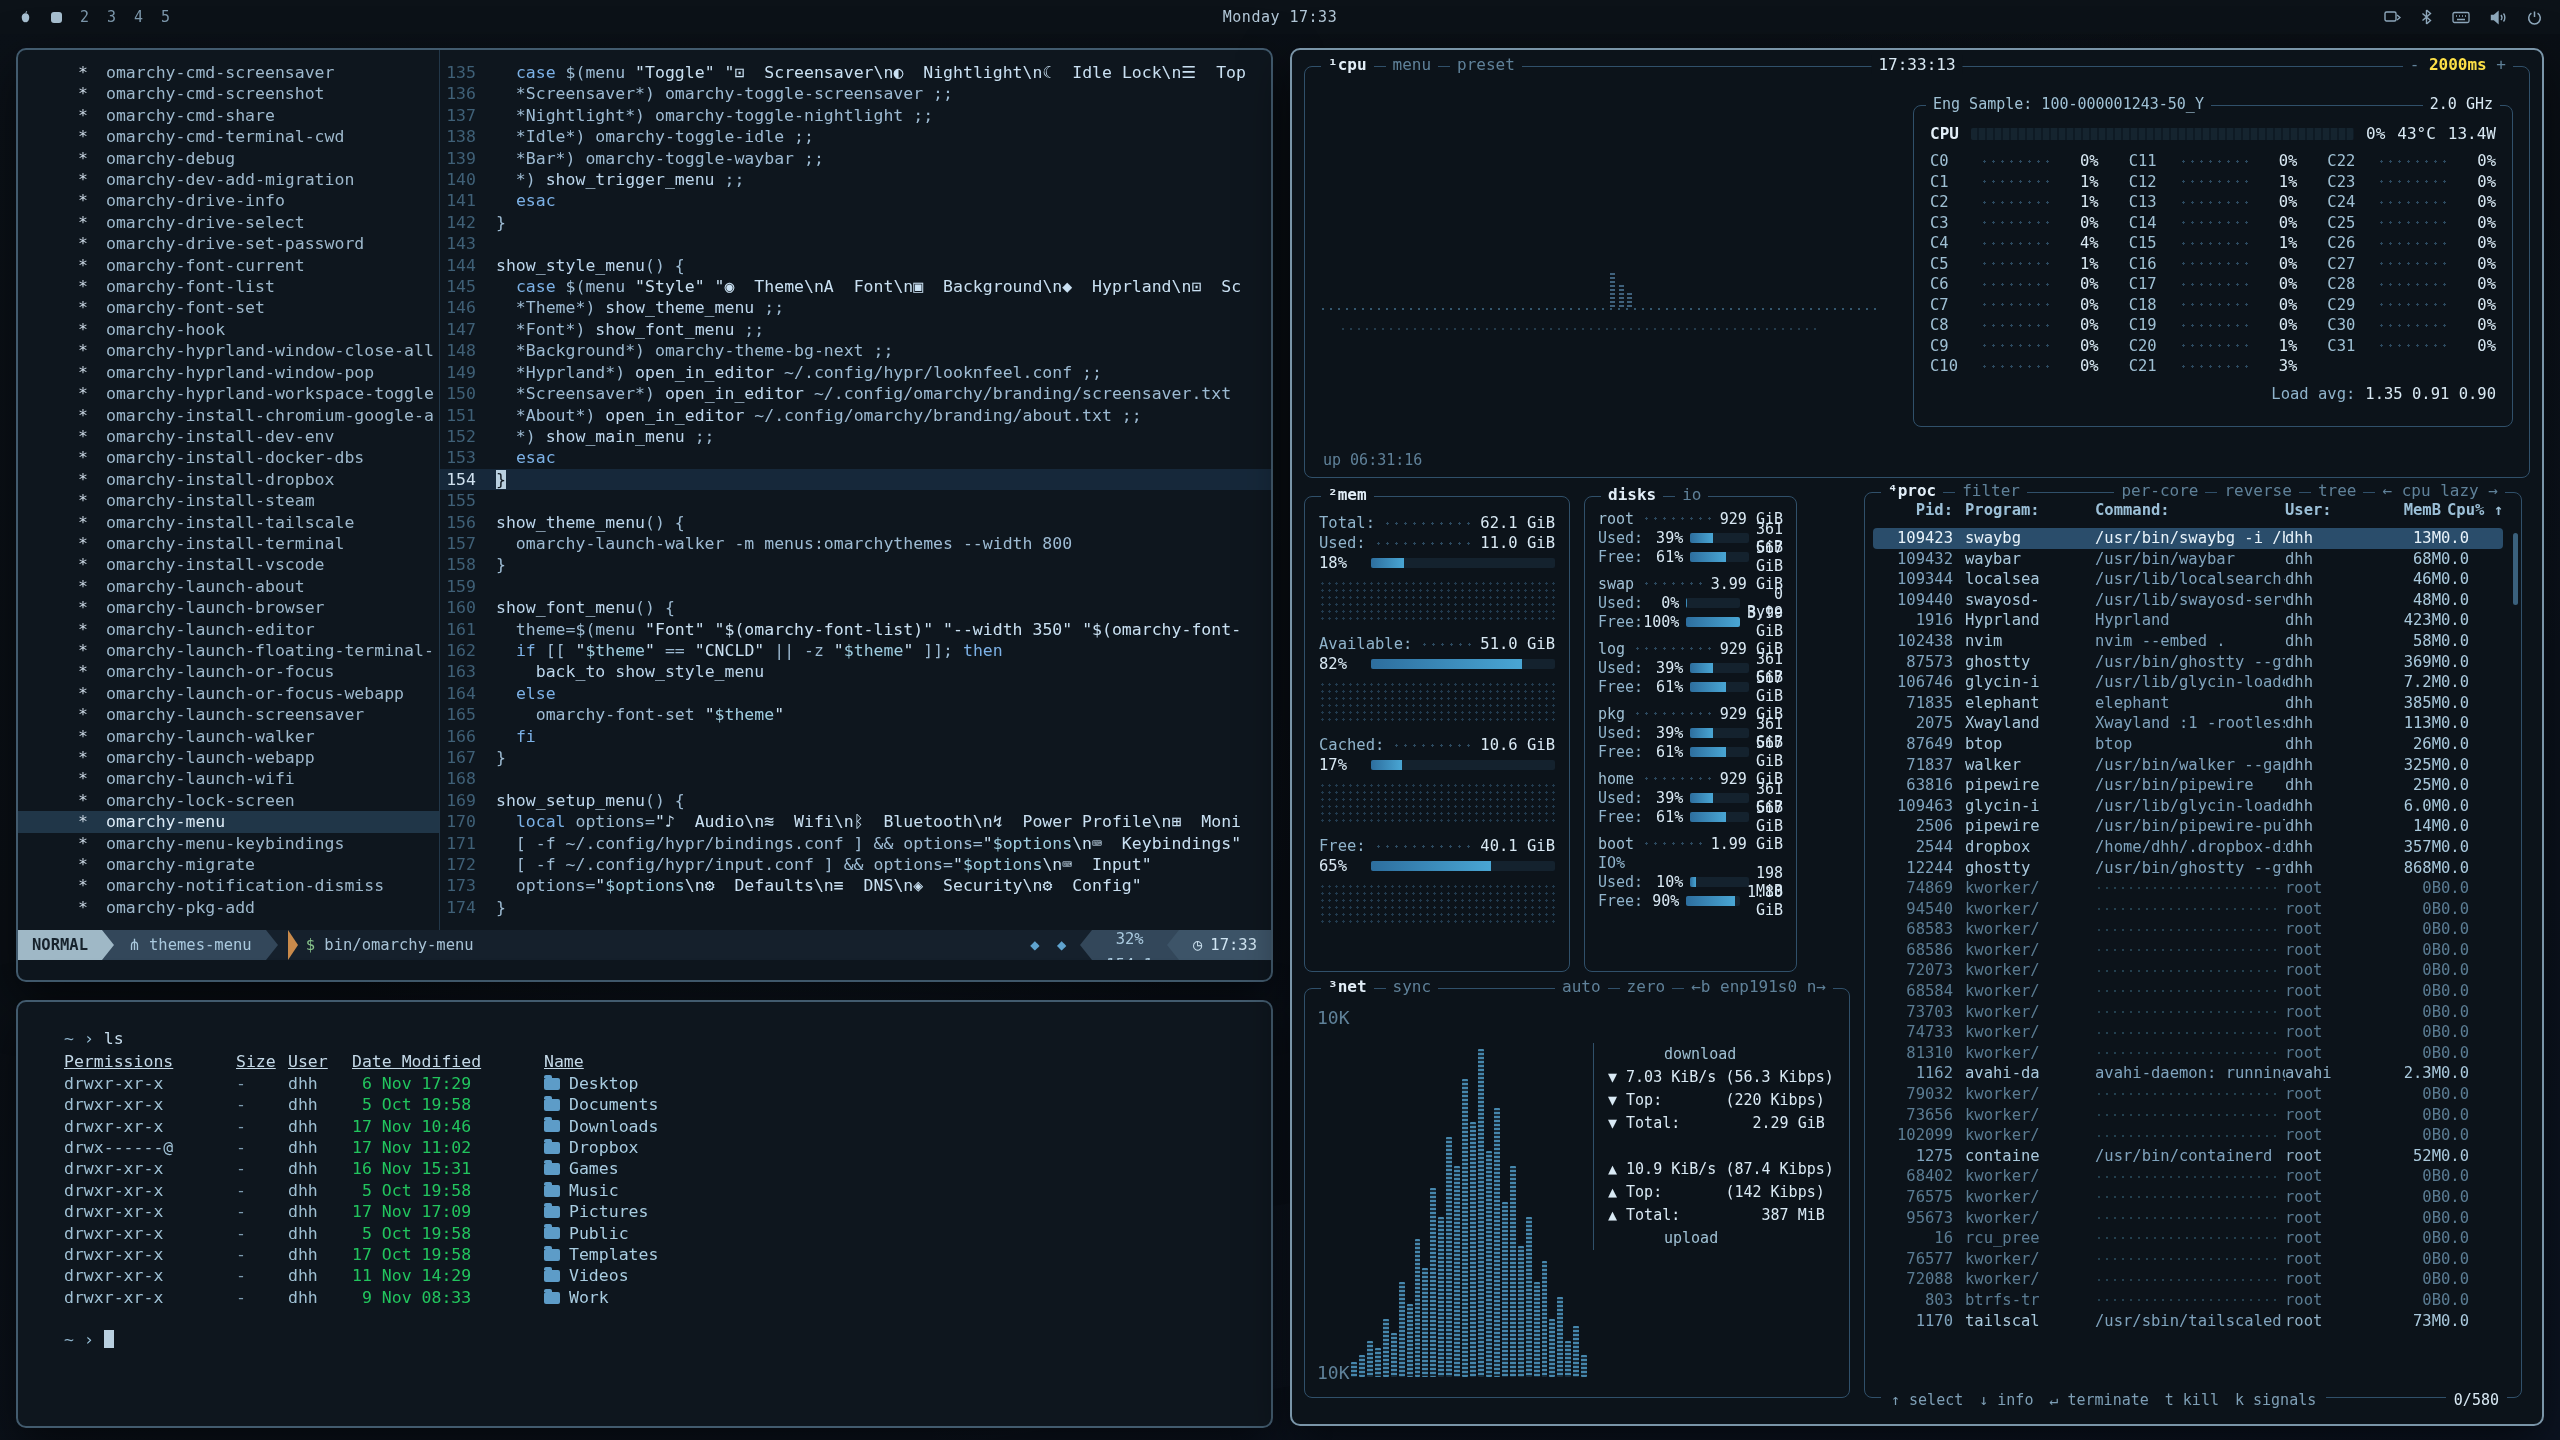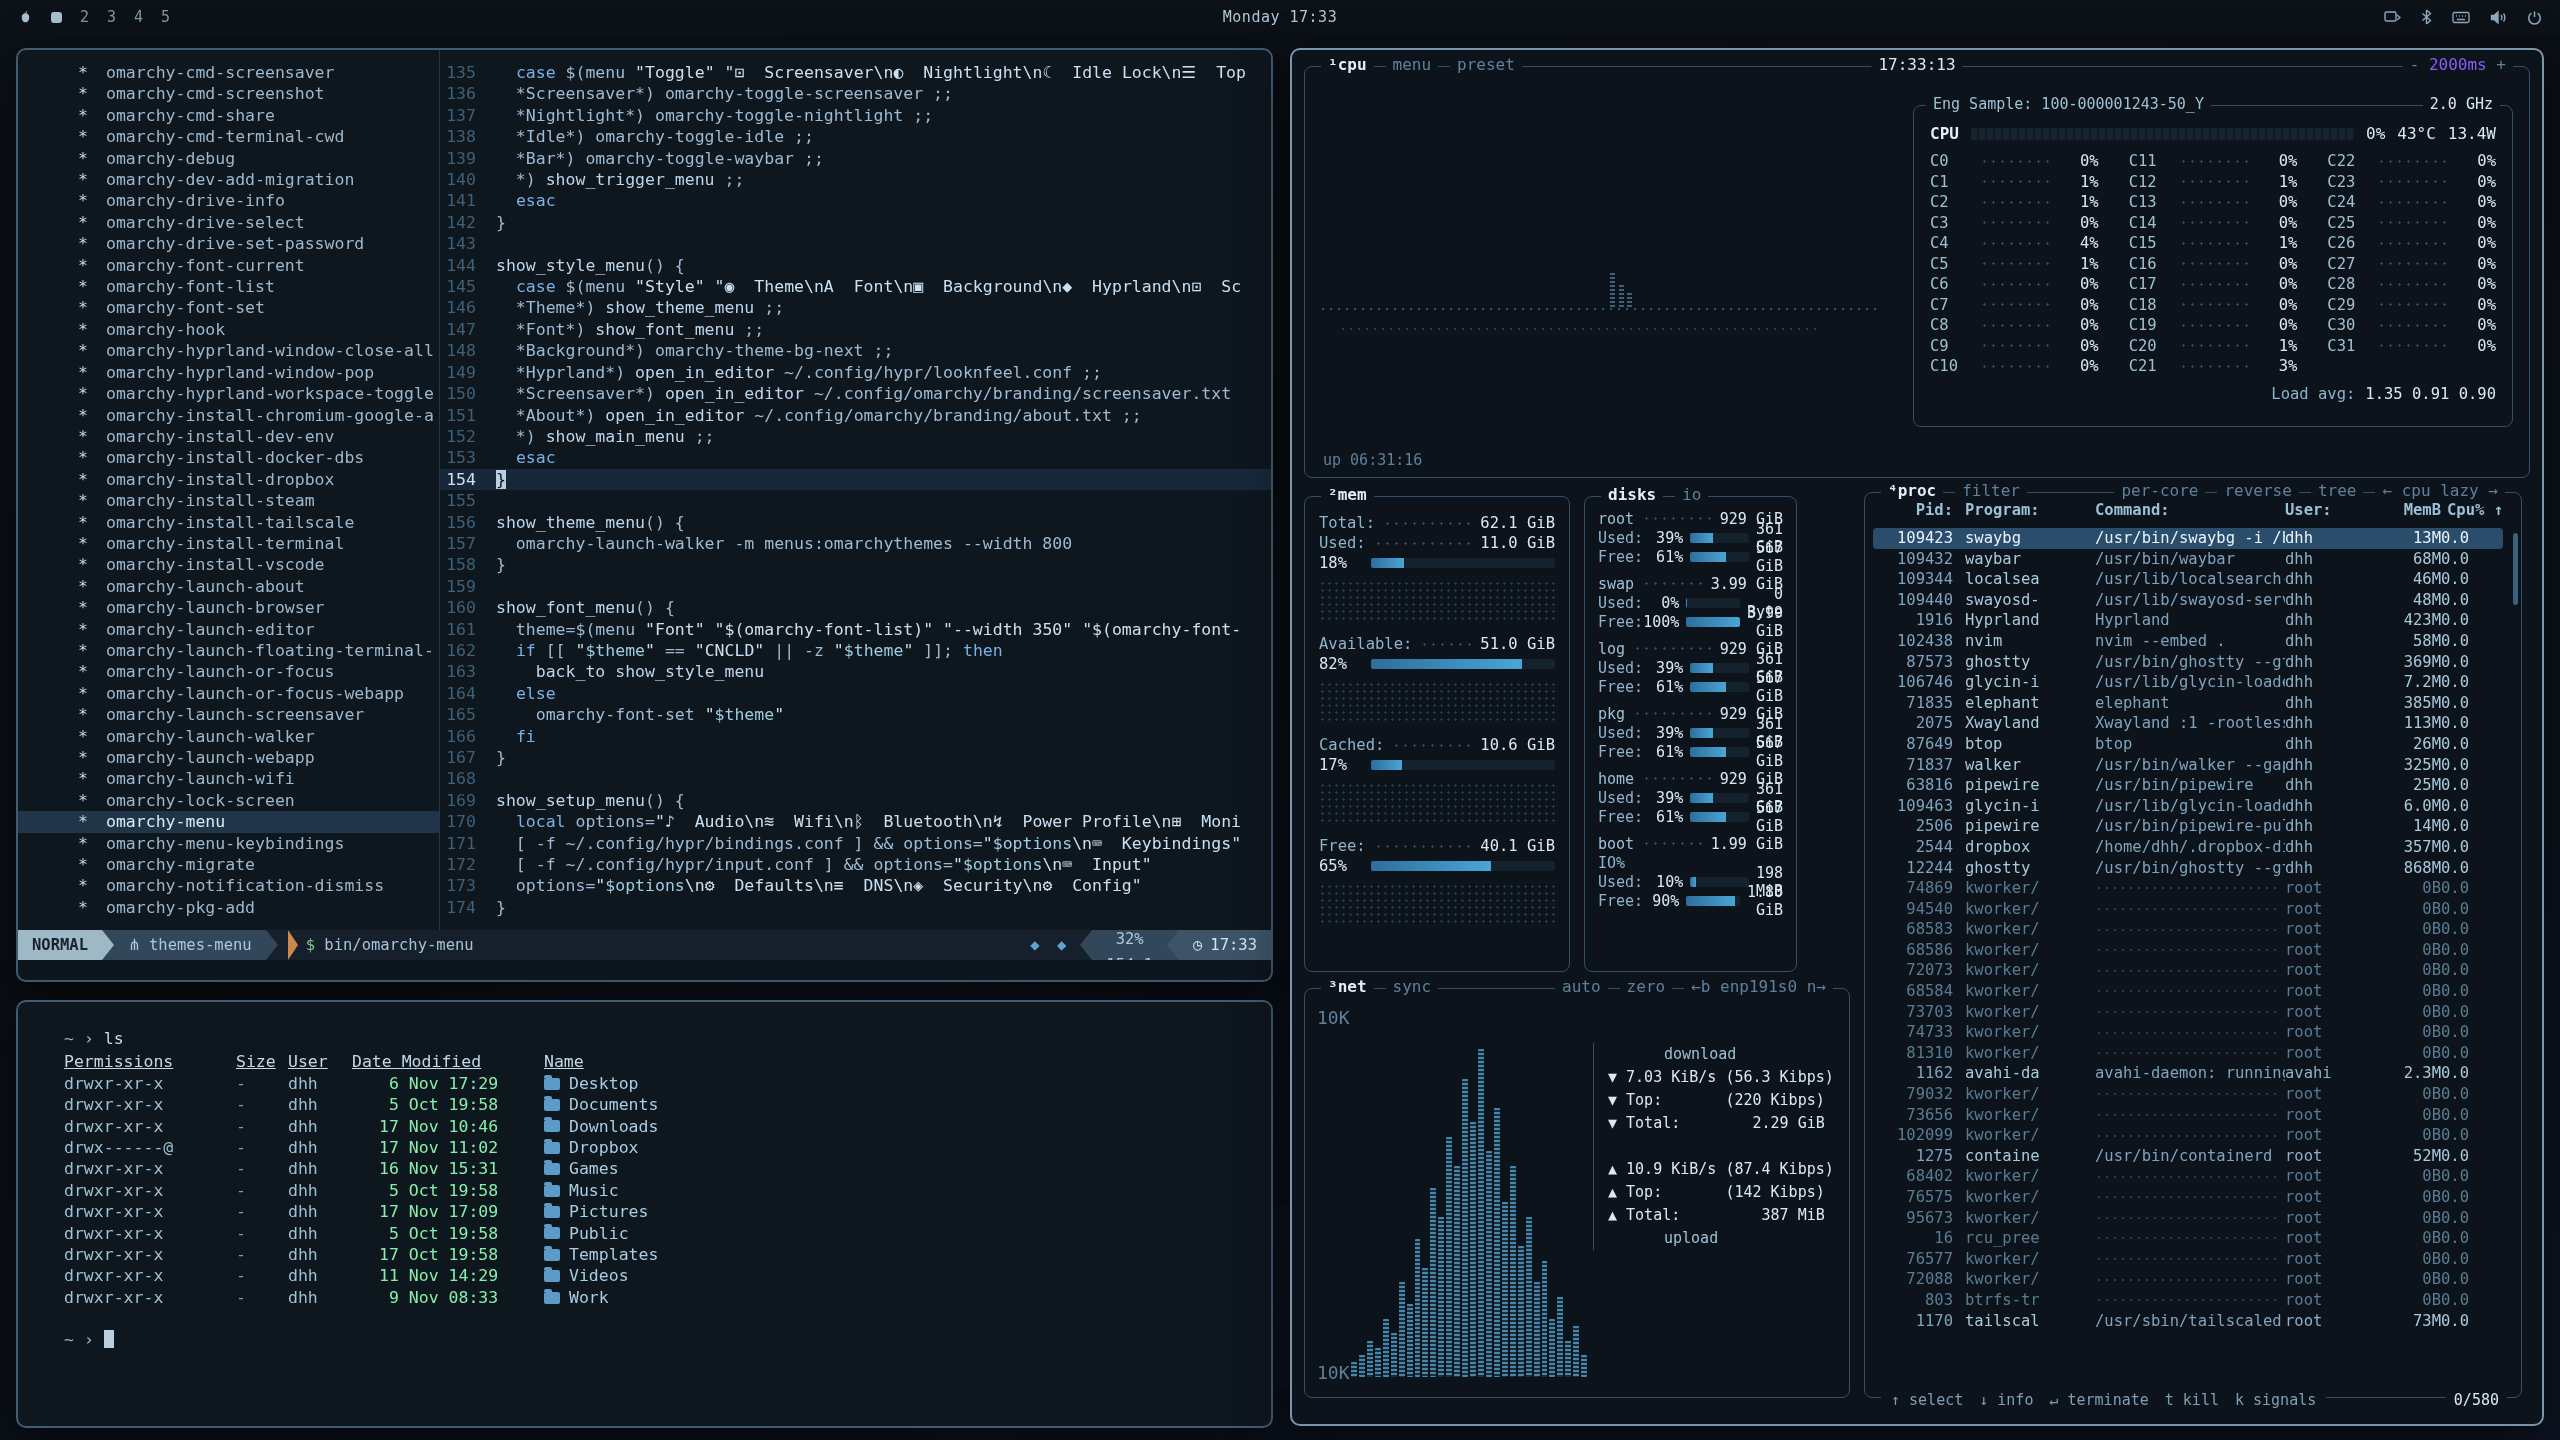--- a/index.html
+++ b/index.html
@@ -75,33 +75,33 @@
   .t-sym{color:#9dc7df;}
   .t-cmd{color:#c6dcec;}
   .cursor-block{display:inline-block;width:10px;height:18px;background:#b9d0e0;vertical-align:-3px;margin-left:10px;}
   .ls-grid{display:grid;grid-template-columns:172px 52px 64px 192px auto;margin-top:2px;}
   .lsh{color:#c4d9e8;text-decoration:underline;}
   .lsrow{display:contents;}
   .lsrow span{white-space:pre;}
   .perm{color:#9fc0d4;}
   .size{color:#7d9cb1;}
   .usr{color:#9fc0d4;}
-  .date{color:#86efac;margin-left:27px;}
+  .date{color:#22c55e;}
   .nm{color:#a9cde2;display:flex;align-items:center;gap:9px;}
   .fico{width:16px;height:12px;background:#5d9cc8;border-radius:2px;position:relative;flex:none;display:inline-block;}
   .fico::before{content:"";position:absolute;top:-3px;left:0;width:8px;height:3px;background:#5d9cc8;border-radius:2px 2px 0 0;}
 
   
   .box{position:absolute;border:1.5px solid #30506a;border-radius:8px;}
   .chip{background:#0c131a;padding:0 7px;font-size:16px;color:#5f8199;white-space:pre;}
   .chip.on{color:#e2eef8;font-weight:bold;}
   .btitle{position:absolute;top:-12px;left:16px;display:flex;gap:12px;}
   .btitle.right{left:auto;right:16px;}
   .chip .dimk{color:#5f8199;}
-  .chip .val{color:#8b5cf6;}
+  .chip .val{color:#fde047;font-weight:bold;}
   .chip.center{position:absolute;top:-12px;left:50%;transform:translateX(-50%);color:#d9e9f4;}
 
   .cpu-box{left:12px;right:12px;top:16px;height:412px;}
   .cpu-graph{position:absolute;left:14px;top:30px;bottom:42px;width:560px;}
   .hline{position:absolute;left:0;right:0;height:4px;background:radial-gradient(circle,#33566e 1.4px,transparent 1.5px) left center/8px 4px repeat-x;}
   .hl1{top:62%;}
   .hl2{top:68%;left:20px;right:60px;opacity:.6;}
   .spike{position:absolute;width:5px;background:repeating-linear-gradient(to bottom,#3f617c 0 2px,transparent 2px 4px);}
   .cpu-inner{position:absolute;right:16px;top:38px;width:600px;height:322px;border:1.5px solid #30506a;border-radius:8px;padding:18px 16px 6px;}
   .inner-title{position:absolute;top:-11px;left:12px;background:#0c131a;padding:0 7px;color:#9fc0d4;font-size:15px;}

